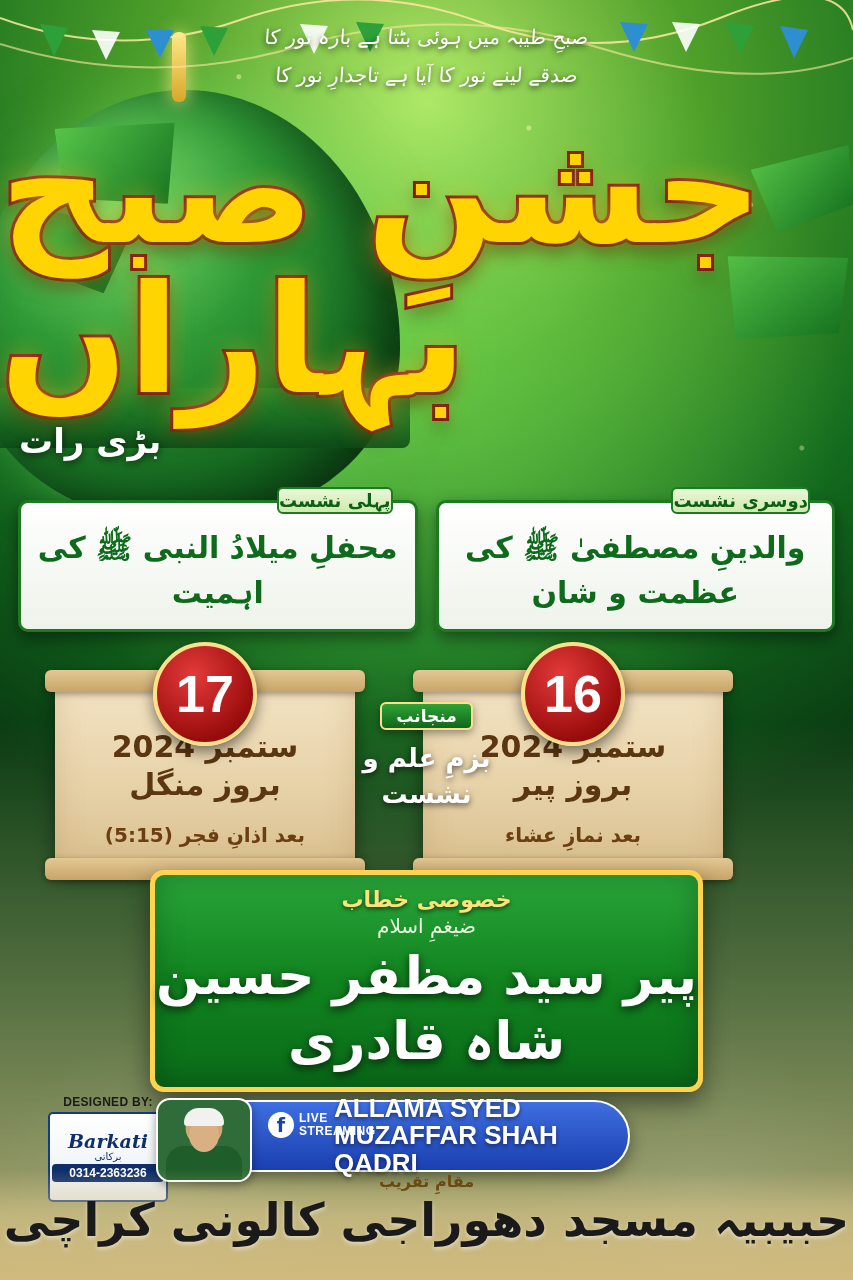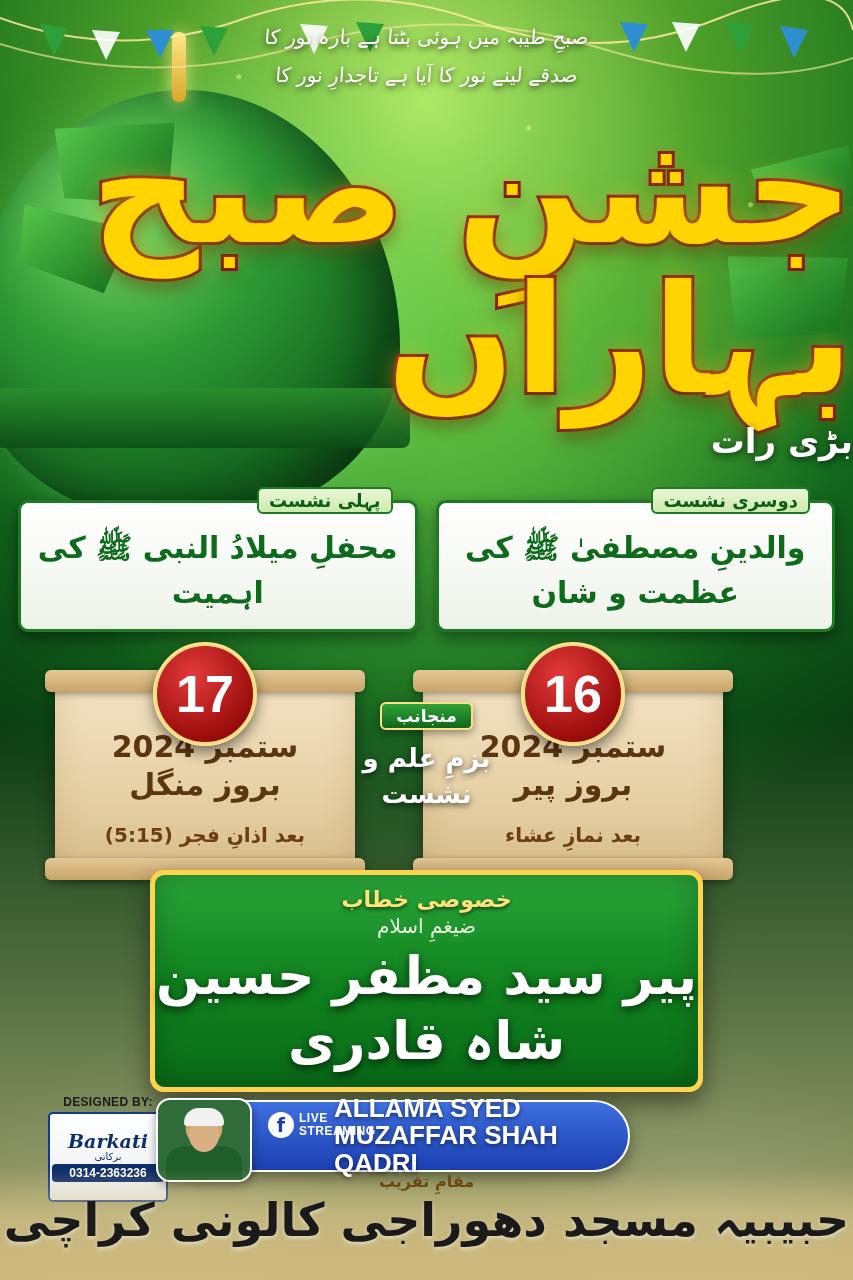--- a/index.html
+++ b/index.html
@@ -76,58 +76,59 @@
     color:#ffffff;
     text-shadow:0 2px 6px rgba(0,0,0,.75);
     font-size:20px;line-height:1.9;
     font-family:"DejaVu Sans", sans-serif;
     z-index:6;
   }
   .couplet div{transform:skewX(-4deg);}
 
   
   .title-wrap{
-    position:absolute;top:115px;left:0;right:0;text-align:right;z-index:7;
+    position:absolute;top:115px;left:0;right:0;text-align:left;z-index:7;
     direction:rtl;
   }
   .title-main{
     font-family:"DejaVu Sans", sans-serif;
     font-size:150px;line-height:1.0;font-weight:bold;
     color:#ffd400;
     -webkit-text-stroke:6px #8d1414;
     paint-order:stroke fill;
     text-shadow:0 0 24px rgba(255,200,40,.6), 0 8px 18px rgba(0,0,0,.55);
     letter-spacing:-6px;
   }
   .title-sub{
     margin-top:6px;
     font-family:"DejaVu Sans", sans-serif;
     font-size:34px;font-weight:bold;color:#ffffff;
     text-shadow:0 2px 8px rgba(0,0,0,.7);
+    padding-left:19px;
   }
 
   
   .sessions{
     position:absolute;top:500px;left:18px;right:18px;
     display:flex;gap:18px;justify-content:center;z-index:8;
     direction:rtl;
   }
   .session{
     position:relative;flex:1;
     background:linear-gradient(180deg,#ffffff,#eef3ea);
     border:3px solid #1d7a22;border-radius:10px;
     box-shadow:0 6px 16px rgba(0,0,0,.45);
     padding:22px 10px 14px;text-align:center;
   }
   .session-tag{
     position:absolute;top:-16px;right:22px;
     background:linear-gradient(180deg,#e9f7d8,#cfe9ad);
     border:2px solid #1d7a22;border-radius:6px;
     font-family:"DejaVu Sans", sans-serif;
-    font-size:18px;color:#0d5e16;padding:1px 10px;font-weight:bold;
+    font-size:18px;color:#0d5e16;padding:1px 0;font-weight:bold;
   }
   .session-text{
     font-family:"DejaVu Sans", sans-serif;
     font-size:30px;font-weight:bold;color:#0e6b1b;
     text-shadow:0 1px 0 #fff;
     line-height:1.5;
   }
 
   
   .dates{

